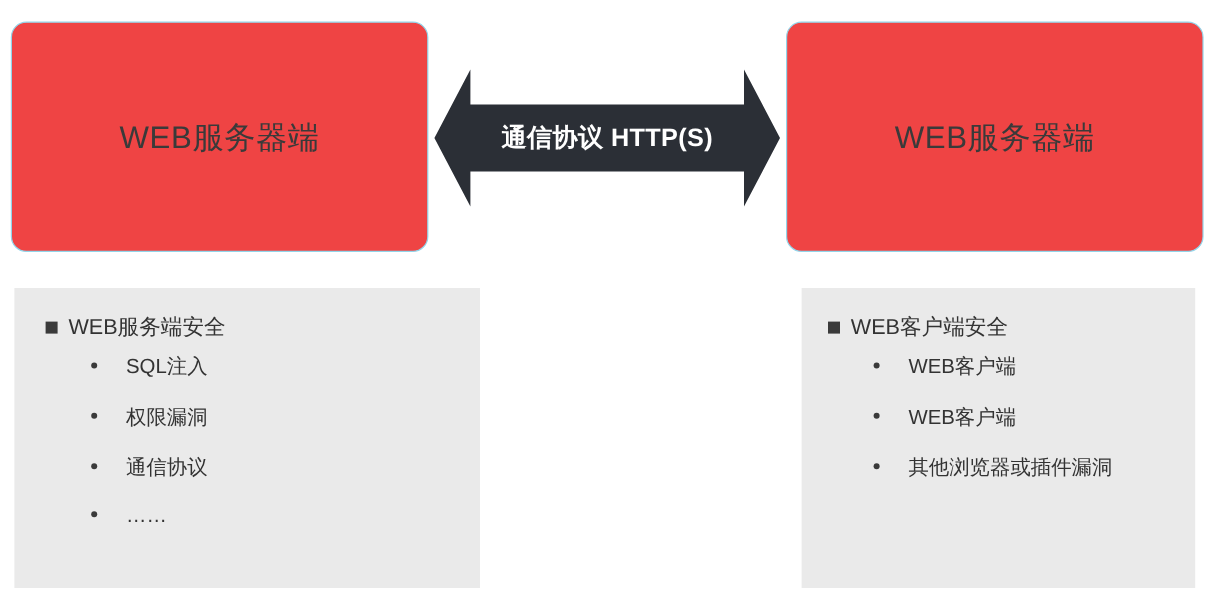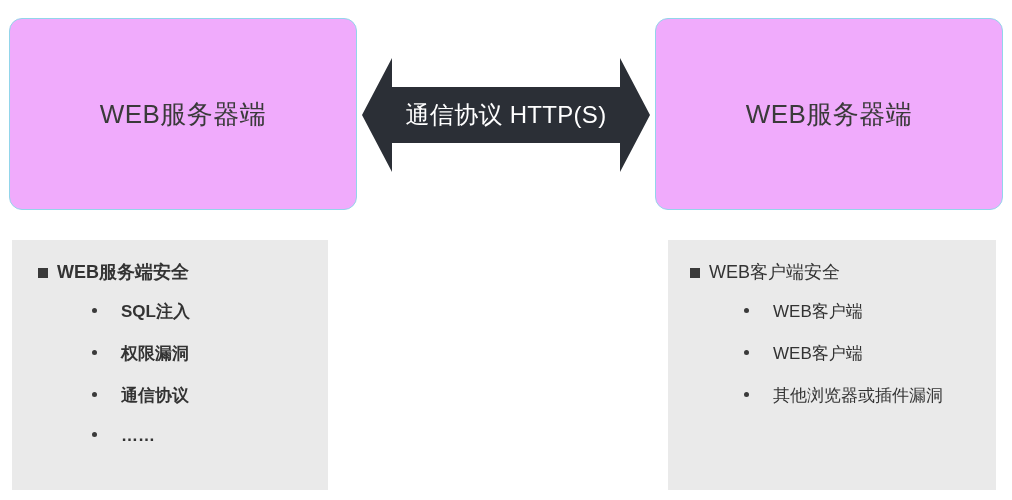--- a/index.html
+++ b/index.html
@@ -15,21 +15,21 @@
     font-family: "Liberation Sans", "DejaVu Sans", sans-serif;
     color: #333333;
   }
 
   
   .node-box {
     position: absolute;
     top: 18px;
     height: 192px;
     box-sizing: border-box;
-    background: #f0abfc;
+    background: #ef4444;
     border: 1.5px solid #92d5ea;
     border-radius: 13px;
     display: flex;
     align-items: center;
     justify-content: center;
   }
   #server-box { left: 9px;  width: 348px; }
   #client-box { left: 655px; width: 348px; }
 
   .node-title {
@@ -56,36 +56,37 @@
   #arrow-label {
     position: absolute;
     left: 0;
     top: 0;
     width: 292px;
     height: 118px;
     display: flex;
     align-items: center;
     justify-content: center;
     color: #ffffff;
-    font-size: 24px;
+    font-size: 21px;
     letter-spacing: 0.3px;
     white-space: nowrap;
     pointer-events: none;
+    font-weight: bold;
   }
 
   
   .panel {
     position: absolute;
     top: 240px;
     height: 250px;
     box-sizing: border-box;
     background: #eaeaea;
     padding: 16px 14px 0 14px;
   }
-  #server-panel { left: 12px;  width: 316px; font-weight: bold; }
+  #server-panel { left: 12px;  width: 388px; }
   #client-panel { left: 668px; width: 328px; padding-left: 10px; }
 
   .panel-heading {
     display: flex;
     align-items: center;
     font-size: 18px;
     color: #333333;
     line-height: 1.2;
     margin: 6px 0 10px 12px;
     white-space: nowrap;
@@ -93,21 +94,21 @@
   .sq-bullet {
     width: 10px;
     height: 10px;
     background: #3a3a3a;
     margin-right: 9px;
     flex: 0 0 auto;
   }
 
   .panel-list {
     list-style: none;
-    margin: 16px;
+    margin: 0;
     padding: 0 0 0 50px;
   }
   .panel-list li {
     display: flex;
     align-items: baseline;
     font-size: 17px;
     color: #333333;
     margin-bottom: 19px;
     white-space: nowrap;
   }

